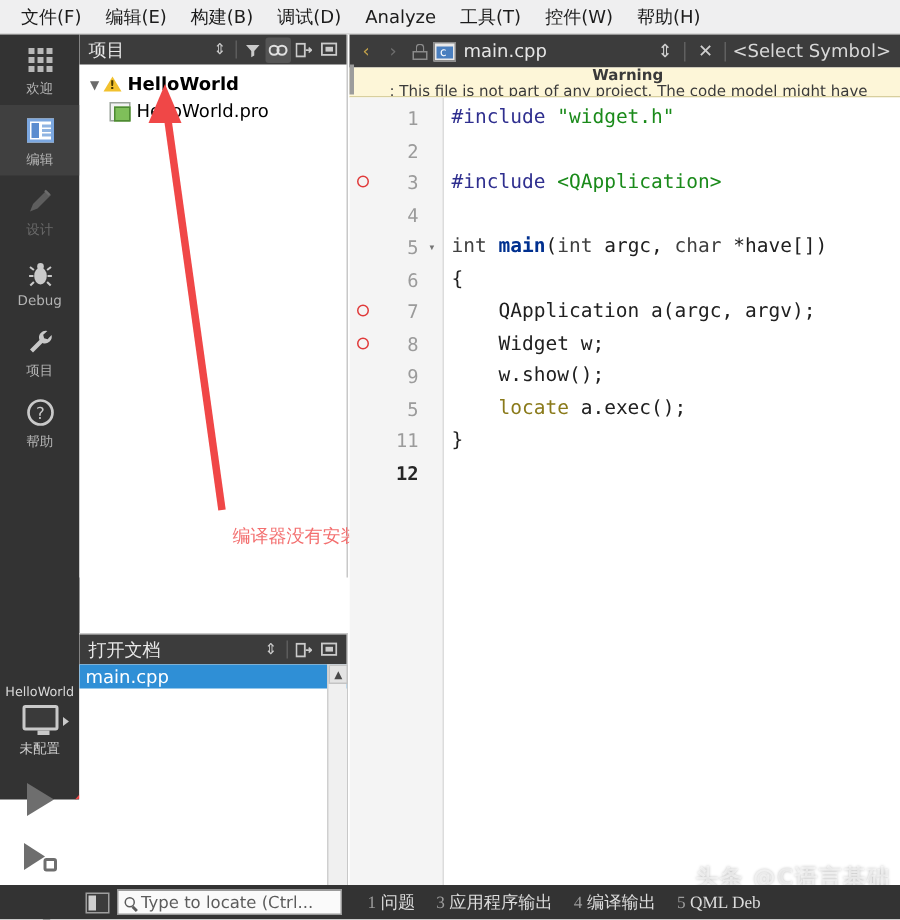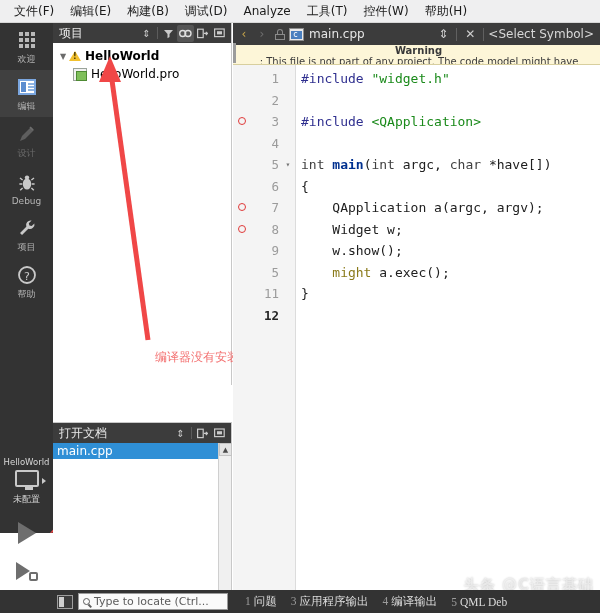--- a/index.html
+++ b/index.html
@@ -559,21 +559,21 @@
             <span class="bp"></span>
             <span class="ln">8</span>
             <span class="code-text"><span class="tok-plain">    Widget w;</span></span>
           </div>
           <div class="code-line">
             <span class="ln">9</span>
             <span class="code-text"><span class="tok-plain">    w.show();</span></span>
           </div>
           <div class="code-line">
             <span class="ln">5</span>
-            <span class="code-text"><span class="tok-plain">    </span><span class="tok-kw">might </span><span class="tok-plain">a.exec();</span></span>
+            <span class="code-text"><span class="tok-plain">    </span><span class="tok-kw">locate </span><span class="tok-plain">a.exec();</span></span>
           </div>
           <div class="code-line">
             <span class="ln">11</span>
             <span class="code-text"><span class="tok-plain">}</span></span>
           </div>
           <div class="code-line">
             <span class="ln cur">12</span>
             <span class="code-text"></span>
           </div>
         </div>

